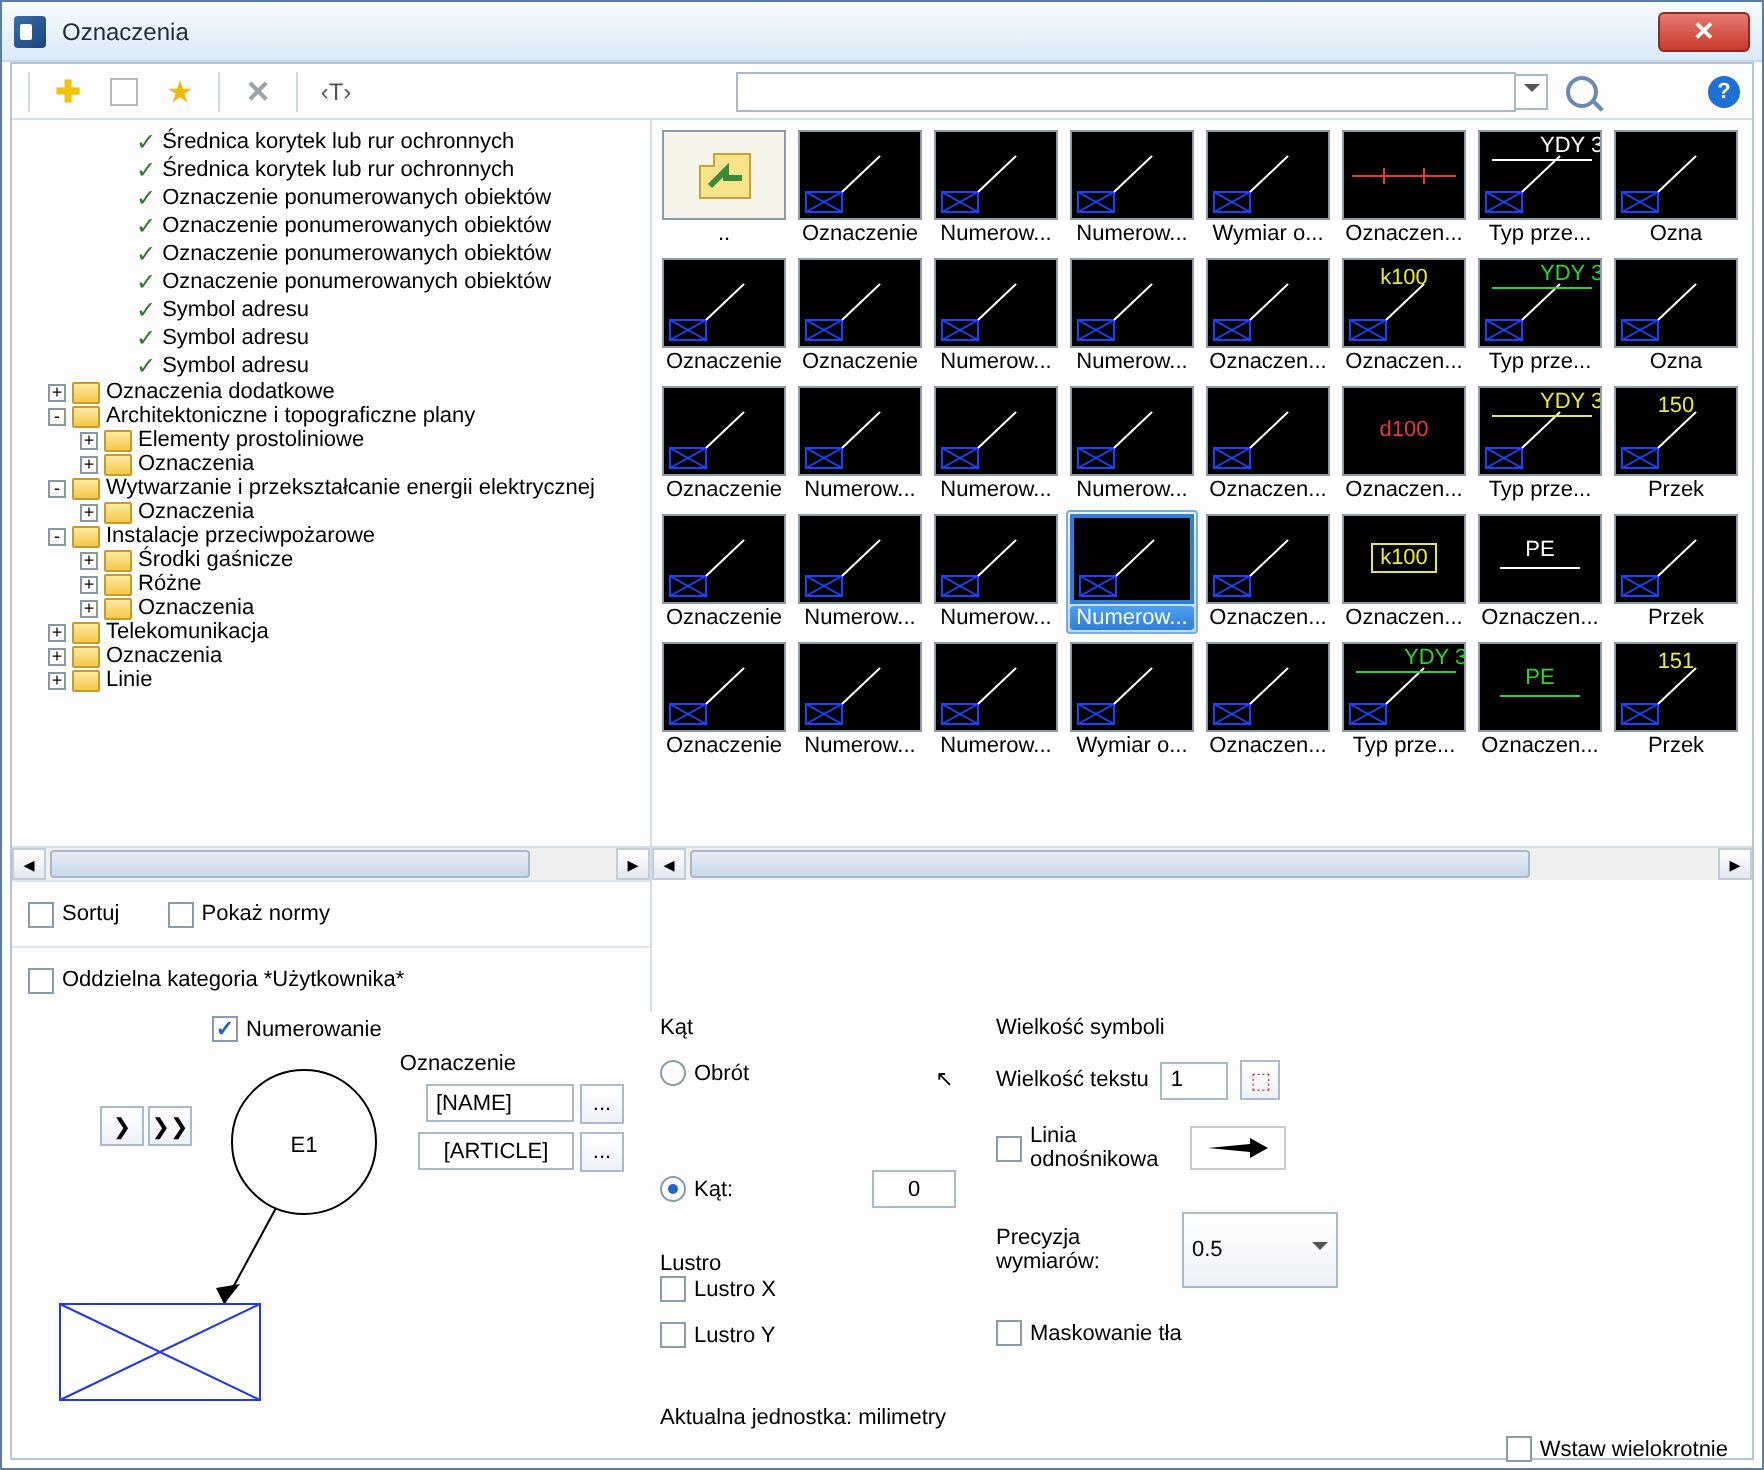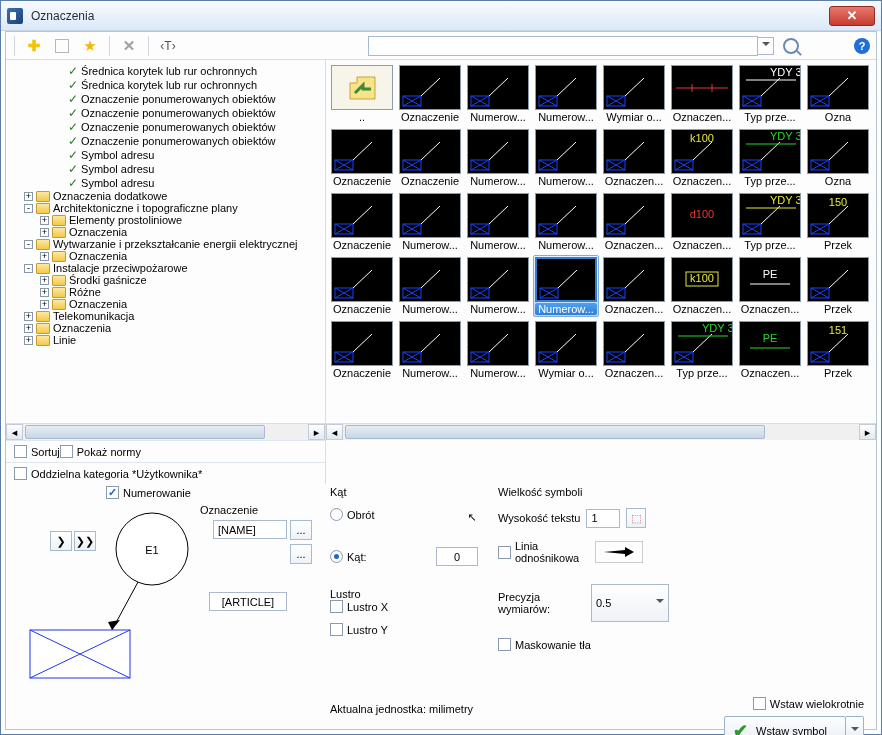--- a/index.html
+++ b/index.html
@@ -42,21 +42,21 @@
 .thumbs-pane{flex:1;position:relative;overflow:hidden;}
 .thumbs-scroll{overflow:auto;height:360px;padding:5px;}
 .thumbs-grid{display:grid;grid-template-columns:repeat(8,62px);gap:6px;}
 .thumb{width:62px;}
 .thumb-img{width:62px;height:45px;background:#000;border:1px solid #8d9cac;position:relative;display:flex;align-items:center;justify-content:center;}
 .thumb-img.selected{border:2px solid #2f7fd6;background:#000;}
 .thumb-sel-bg{background:linear-gradient(180deg,#eaf3fe,#bcd8f5);border:1px solid #7dacdf;padding:1px;margin:-2px;border-radius:2px;}
 .thumb-cap{font-size:11px;text-align:center;overflow:hidden;text-overflow:ellipsis;white-space:nowrap;margin-top:1px;padding:0 1px;}
 .thumb-cap.sel{background:linear-gradient(180deg,#4da0f2,#2f7fd6);color:#fff;border-radius:2px;}
 .thumb-up{background:#f7f5ea !important;}
-.opts-row{display:flex;padding:0 8px;height:22px;align-items:center;border-top:1px solid #e0e6ed;}
+.opts-row{display:flex;gap:24px;padding:16px 8px;height:22px;align-items:center;border-top:1px solid #e0e6ed;}
 .chk{width:13px;height:13px;border:1px solid #8a9bae;background:#fff;display:inline-flex;align-items:center;justify-content:center;margin-right:4px;flex:none;}
 .chk.on::after{content:"✓";color:#2165c7;font-size:11px;font-weight:bold;}
 .bottom{display:flex;padding:2px 6px 6px 6px;gap:8px;height:270px;}
 .left-opts{width:310px;position:relative;}
 .input-sm{height:19px;border:1px solid #a9bacd;padding:0 4px;background:#fff;}
 .radio{width:13px;height:13px;border:1px solid #8a9bae;border-radius:50%;display:inline-flex;align-items:center;justify-content:center;margin-right:4px;flex:none;}
 .radio.on::after{content:"";width:5px;height:5px;background:#2165c7;border-radius:50%;}
 .dd{height:20px;border:1px solid #a9bacd;background:linear-gradient(#fff,#eef2f7);display:flex;align-items:center;padding:18px 4px;gap:4px;}
 .dd::after{content:"";border:4px solid transparent;border-top-color:#555;margin-left:auto;}
 .insert-btn{height:30px;width:122px;border:1px solid #9ab2ca;background:linear-gradient(#fdfefe,#e6edf5);display:flex;align-items:center;padding:0 8px;gap:8px;border-radius:2px;}
@@ -733,29 +733,29 @@
           <rect x="18" y="126" width="100" height="48" fill="#fff" stroke="#2137e8"></rect>
           <line x1="18" y1="126" x2="118" y2="174" stroke="#2137e8"></line>
           <line x1="118" y1="126" x2="18" y2="174" stroke="#2137e8"></line>
         </svg>
 
         <div style="position:absolute;right:10px;top:34px;display:flex;gap:3px;">
           <input class="input-sm" style="width: 74px; " value="[NAME]">
           <div class="mini-btn">...</div>
         </div>
         <div style="position:absolute;right:10px;top:58px;display:flex;gap:3px;">
-          <input class="input-sm" style="width: 78px; text-align: center; margin-top: 48px;" value="[ARTICLE]">
+          <input class="input-sm" style="width: 78px; text-align: center;" value="[ARTICLE]">
           <div class="mini-btn">...</div>
         </div>
 
       </div>
 
       <div style="width:160px;padding-top:0">
         <div style="margin-bottom:10px">Kąt</div>
-        <label style="margin-bottom:8px">
+        <label style="margin-bottom:24px">
             <span class="radio"></span>
             <span>Obrót</span>
           </label>
         <span style="position:relative;left:90px;top:0;cursor:default">↖</span>
         <div style="height:18px"></div>
         <div style="display:flex;gap:20px">
           <label>
               <span class="radio on"></span>
               <span>Kąt:</span>
             </label>
@@ -771,21 +771,21 @@
             <span class="chk"></span>
             <span>Lustro Y</span>
           </label>
 
         <div style="position:absolute;bottom:14px;font-size:11px">Aktualna jednostka: milimetry</div>
       </div>
 
       <div style="flex:1;position:relative">
         <div style="margin-bottom:10px">Wielkość symboli</div>
         <div style="display:flex;align-items:center;gap:6px;margin-bottom:12px">
-          <span>Wysokość tekstu</span>
+          <span>Wielkość tekstu</span>
           <input class="input-sm" style="width: 34px; text-align: left;" value="1">
           <div class="mini-btn" style="width:20px">
               <span style="color:#c04545">⬚</span>
             </div>
         </div>
         <div style="display:flex;align-items:center;gap:10px">
           <label>
               <span class="chk"></span>
               <span style="width:70px;display:inline-block">Linia odnośnikowa</span>
             </label>

